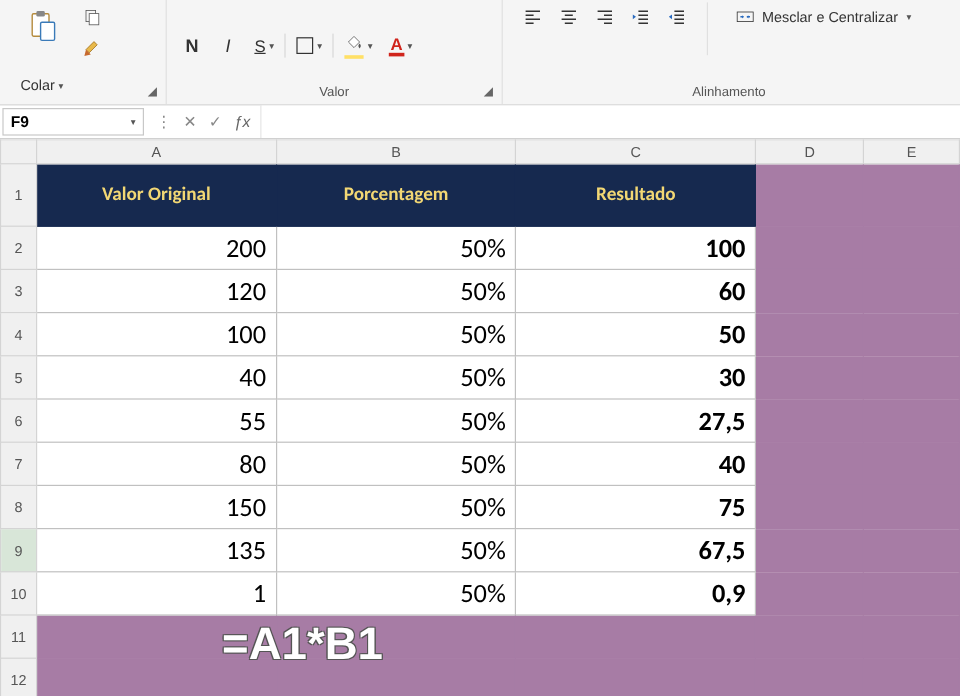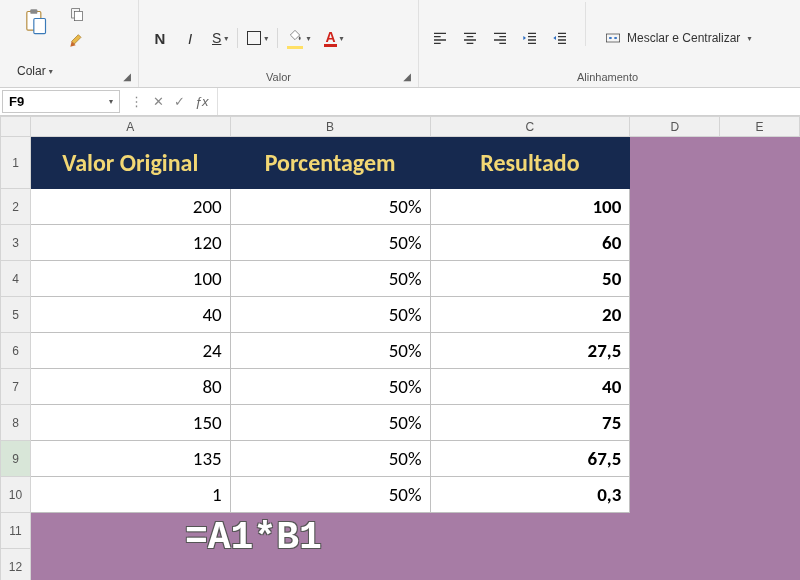--- a/index.html
+++ b/index.html
@@ -80,21 +80,21 @@
     width: 14px; height: 14px; border: 1px solid #333;
     display: inline-block;
   }
   .font-color-A {
     font-weight: bold; font-size: 14px; color: #d0241c;
     border-bottom: 3px solid #d0241c; line-height: 14px; padding: 0 1px;
   }
   .fill-under { border-bottom: 3px solid #ffe066; display:inline-block; }
 
   
-  .align-rows { display: flex; flex-direction: column; gap: 4px; }
+  .align-rows { display: flex; flex-direction: row; gap: 4px; }
   .align-row { display: flex; gap: 4px; }
 
   .merge-btn {
     display: flex; align-items: center; gap: 6px; padding: 0 6px;
     height: 24px;
   }
 
   
   .fx-bar {
     height: 28px;
@@ -151,32 +151,32 @@
     font-weight: 400;
   }
   .corner { width: 30px; height: 20px; }
   .col-head { height: 20px; }
   .row-head { width: 30px; }
   .row-head.selected, .col-head.selected { background: #d8e6d8; }
 
   td.cell {
     border: 1px solid #c0c0c0;
     background: #fff;
-    font-size: 19px;
+    font-size: 22px;
     padding: 2px 8px;
     height: 36px;
     vertical-align: middle;
     text-align: right;
     font-family: Calibri, Arial, sans-serif;
   }
   tr.hdr td.cell {
     background: #16294f;
     color: #f2d774;
     font-weight: bold;
-    font-size: 24px;
+    font-size: 16px;
     text-align: center;
     height: 52px;
   }
   tr.hdr td.cell { border-color: #16294f; }
   td.cell.result { font-weight: bold; }
 
   
   td.blank {
     background: #a77ca5;
     border: 1px solid #a77ca5;
@@ -187,21 +187,21 @@
   .formula-overlay {
     position: absolute;
     left: 185px;
     top: 400px;
     font-size: 38px;
     font-weight: 600;
     color: #fff;
     text-shadow:
       -1px -1px 0 #555, 1px -1px 0 #555,
       -1px  1px 0 #555, 1px  1px 0 #555;
-    font-family: Liberation Mono, monospace;
+    font-family: Liberation Sans, sans-serif;
     pointer-events: none;
   }
 
   
   svg.icon { width: 16px; height: 16px; }
   svg.icon-lg { width: 28px; height: 28px; }
 </style>
 </head>
 <body>
 
@@ -402,28 +402,28 @@
       <td class="cell">50%</td>
       <td class="cell result">50</td>
       <td class="blank"></td>
           <td class="blank"></td>
         </tr>
 
     <tr>
           <th class="row-head">5</th>
       <td class="cell">40</td>
       <td class="cell">50%</td>
-      <td class="cell result">20</td>
+      <td class="cell result">30</td>
       <td class="blank"></td>
           <td class="blank"></td>
         </tr>
 
     <tr>
           <th class="row-head">6</th>
-      <td class="cell">24</td>
+      <td class="cell">55</td>
       <td class="cell">50%</td>
       <td class="cell result">27,5</td>
       <td class="blank"></td>
           <td class="blank"></td>
         </tr>
 
     <tr>
           <th class="row-head">7</th>
       <td class="cell">80</td>
       <td class="cell">50%</td>
@@ -447,21 +447,21 @@
       <td class="cell">50%</td>
       <td class="cell result">67,5</td>
       <td class="blank"></td>
           <td class="blank"></td>
         </tr>
 
     <tr>
           <th class="row-head">10</th>
       <td class="cell">1</td>
       <td class="cell">50%</td>
-      <td class="cell result">0,3</td>
+      <td class="cell result">0,9</td>
       <td class="blank"></td>
           <td class="blank"></td>
         </tr>
 
     <tr class="purple">
           <th class="row-head" style="height:18px">11</th>
       <td class="cell"></td>
           <td class="cell"></td>
           <td class="cell"></td>
           <td class="cell"></td>

